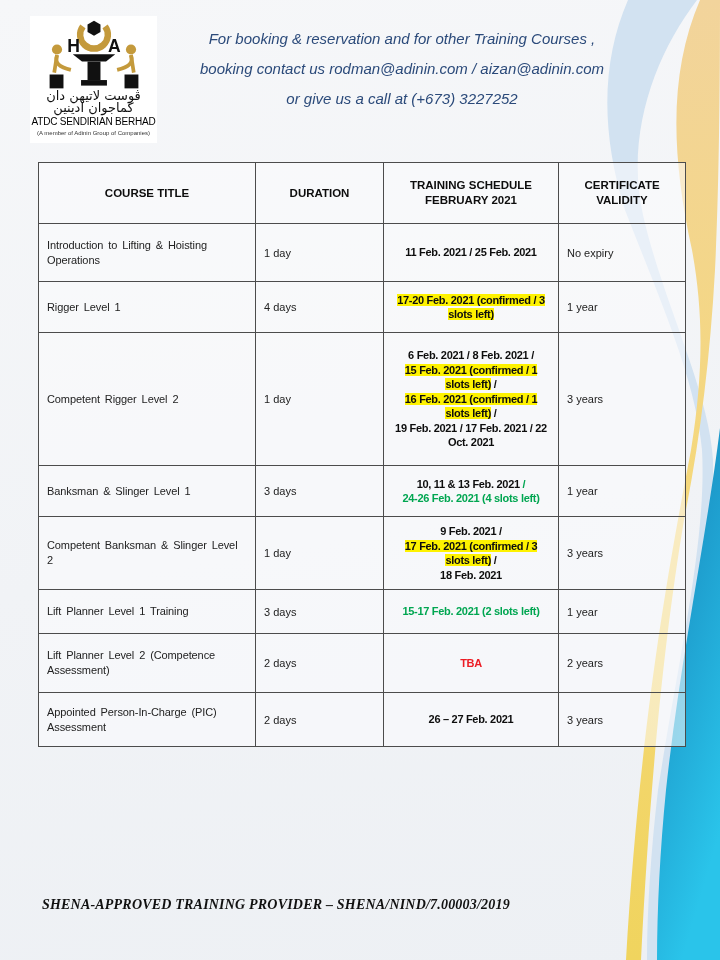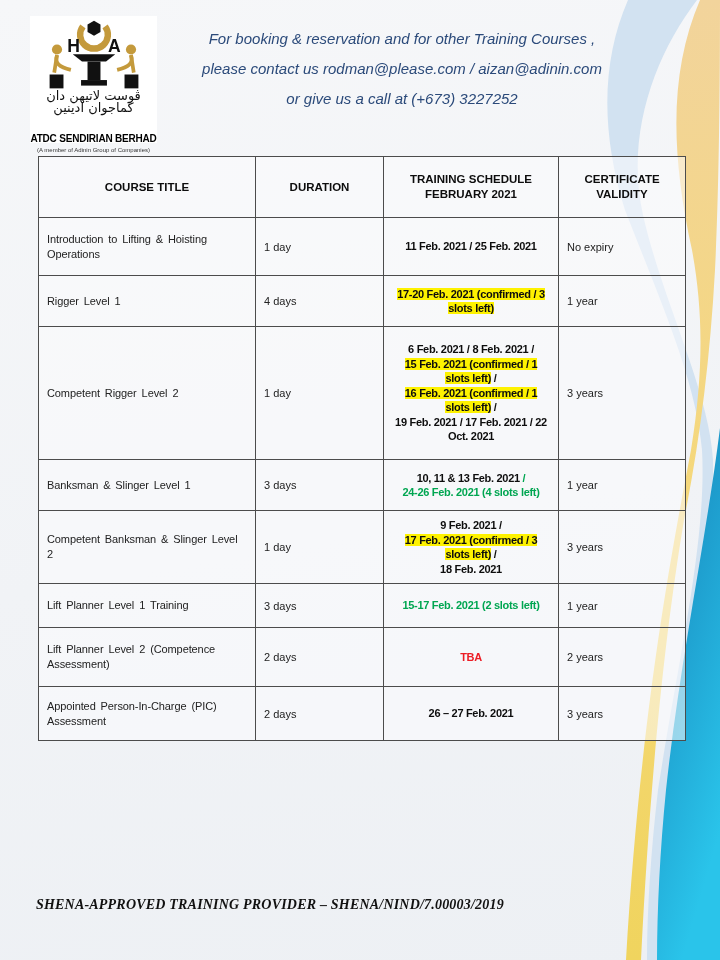--- a/index.html
+++ b/index.html
@@ -7,33 +7,33 @@
     position:relative;width:720px;height:960px;overflow:hidden;
     background:linear-gradient(170deg,#f6f7f9 0%,#f1f3f6 55%,#edf0f4 100%);
     font-family:"Liberation Sans",sans-serif;
   }
   .deco{position:absolute;left:0;top:0;z-index:0;}
 
   
   .logo{position:absolute;left:30px;top:16px;width:127px;height:127px;background:#ffffff;z-index:2;text-align:center;}
   .emblem{display:block;margin:3px auto 0 auto;}
   .jawi{font-family:"DejaVu Sans",sans-serif;font-size:13px;line-height:12px;color:#111;margin-top:-3px;}
-  .org{font-size:10px;font-weight:bold;color:#000;letter-spacing:-0.2px;line-height:12px;margin-top:19px;}
+  .org{font-size:10px;font-weight:normal;color:#000;letter-spacing:-0.2px;line-height:12px;margin-top:2px;}
   .org-sub{font-size:6px;color:#333;line-height:8px;margin-top:1px;}
 
   
   .contact{
     position:absolute;left:158px;top:24px;width:488px;z-index:2;text-align:center;
     font-family:Liberation Sans, sans-serif;font-style:italic;
     font-size:15px;line-height:30px;color:#2b4a7a;
   }
 
   
   .course-table{
-    position:absolute;left:38px;top:156px;width:647px;z-index:2;
+    position:absolute;left:38px;top:162px;width:647px;z-index:2;
     border-collapse:collapse;table-layout:fixed;
   }
   .course-table th,.course-table td{
     border:1.5px solid #4c4c4c;
     background:rgba(251,252,253,0.55);
     vertical-align:middle;padding:4px 8px;
   }
   .course-table th{font-size:11.5px;line-height:15px;color:#0d0d0d;height:52px;text-align:center;}
   .course-table td{font-size:11px;color:#222;}
   .col-course{text-align:left;color:#3c3c3c;word-spacing:2px;letter-spacing:-0.1px;line-height:15px;margin-left:32px;}
@@ -46,21 +46,21 @@
   .seg-hl{color:#0d0d0d;background:#fef200;}
   .seg-g{color:#00A651;}
   .seg-r{color:#EC1C24;text-align:center;}
   .row-1 td{height:49px}.row-2 td{height:42px}.row-3 td{height:124px}
   .row-4 td{height:42px}.row-5 td{height:64px}.row-6 td{height:41px}
   .row-7 td{height:52px}.row-8 td{height:35px}.row-9 td{height:50px}
   .row-10 td{height:45px}.row-11 td{height:45px}
 
   
   .footer{
-    position:absolute;left:36px;top:897px;z-index:2;
+    position:absolute;left:42px;top:897px;z-index:2;
     font-family:"Liberation Serif",serif;font-weight:bold;font-style:italic;
     font-size:14px;color:#111;letter-spacing:0.2px;
   }
 </style>
 </head>
 <body>
 
 <div class="page">
 
   <svg class="deco" width="720" height="960" viewBox="0 0 720 960" aria-hidden="true">
@@ -98,21 +98,21 @@
       <path d="M95,39 L98,58" fill="none" stroke="#C49A3C" stroke-width="4"></path>
       <rect x="88" y="60" width="15" height="15" fill="#111"></rect>
     </svg>
     <div class="jawi">ڤوست لاتيهن دان كماجوان ادينين</div>
     <div class="org">ATDC SENDIRIAN BERHAD</div>
     <div class="org-sub">(A member of Adinin Group of Companies)</div>
   </div>
 
   <div class="contact">
     <div>For booking &amp; reservation and for other Training Courses ,</div>
-    <div>please contact us rodman@please.com / aizan@adinin.com</div>
+    <div>booking contact us rodman@adinin.com / aizan@adinin.com</div>
     <div>or give us a call at (+673) 3227252</div>
   </div>
 
   <table class="course-table">
     <colgroup>
       <col style="width:217px">
         <col style="width:128px">
         <col style="width:175px">
         <col style="width:127px">
     </colgroup>

